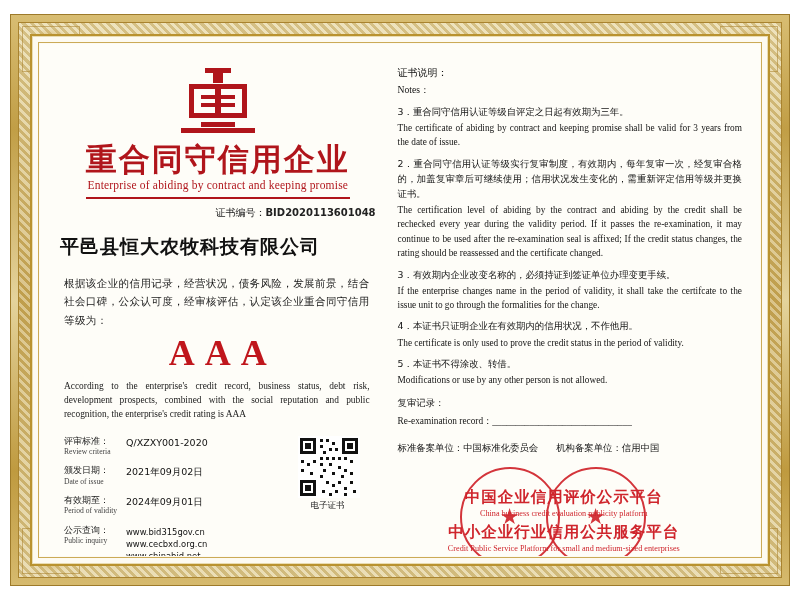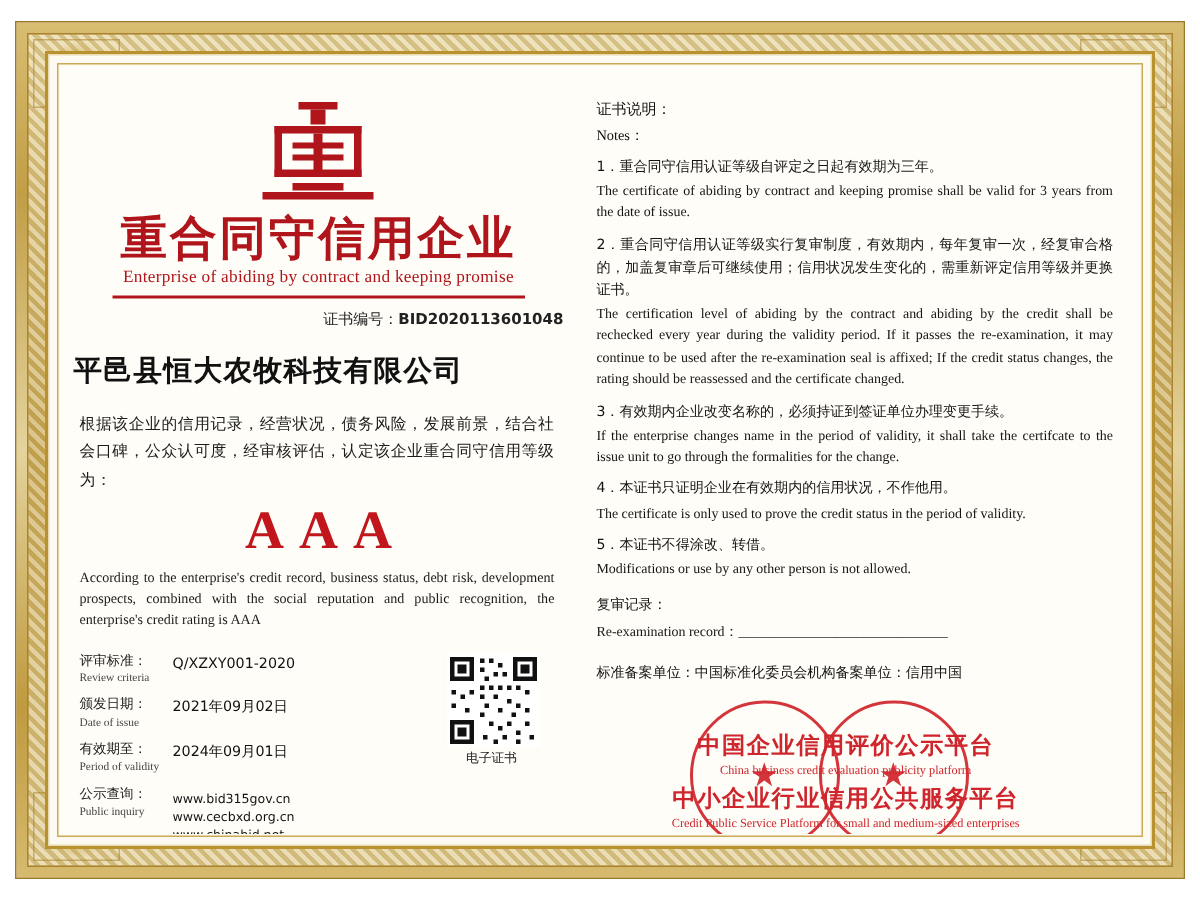--- a/index.html
+++ b/index.html
@@ -66,21 +66,21 @@
   .corner.br{right:22px;bottom:26px;}
 
   
   .columns{
     position:absolute;inset:0;
     display:flex;
   }
   .col-left{
     width:48%;
     position:relative;
-    padding:14px 10px 10px 9px;
+    padding:14px 10px 10px 20px;
     box-sizing:border-box;
   }
   .col-right{
     width:52%;
     position:relative;
     padding:22px 18px 10px 12px;
     box-sizing:border-box;
   }
 
   
@@ -245,20 +245,21 @@
     font-size:9.3px;
     margin-top:5px;
     color:#141414;
   }
   .filing{
     margin-top:14px;
     font-family:"DejaVu Sans", sans-serif;
     font-size:9.4px;
     color:#141414;
     display:flex;
+    gap:18px;
   }
   .seals{
     position:relative;
     margin-top:10px;
     height:104px;
   }
   .seal{
     position:absolute;
     width:96px;height:96px;
     border:2.4px solid #d0252c;
@@ -450,21 +451,21 @@
           </svg>
         </div>
         <div class="qr-cap">电子证书</div>
       </div>
 
       <div class="col-right">
         <div class="notes-head">证书说明：</div>
         <div class="notes-head2">Notes：</div>
 
         <div class="note">
-          <div class="cn">1．重合同守信用认证等级自评定之日起有效期为三年。</div>
+          <div class="cn">3．重合同守信用认证等级自评定之日起有效期为三年。</div>
           <div class="en">The certificate of abiding by contract and keeping promise shall be valid for 3 years from the date of issue.</div>
         </div>
         <div class="note">
           <div class="cn">2．重合同守信用认证等级实行复审制度，有效期内，每年复审一次，经复审合格的，加盖复审章后可继续使用；信用状况发生变化的，需重新评定信用等级并更换证书。</div>
           <div class="en">The certification level of abiding by the contract and abiding by the credit shall be rechecked every year during the validity period. If it passes the re-examination, it may continue to be used after the re-examination seal is affixed; If the credit status changes, the rating should be reassessed and the certificate changed.</div>
         </div>
         <div class="note">
           <div class="cn">3．有效期内企业改变名称的，必须持证到签证单位办理变更手续。</div>
           <div class="en">If the enterprise changes name in the period of validity, it shall take the certifcate to the issue unit to go through the formalities for the change.</div>
         </div>

